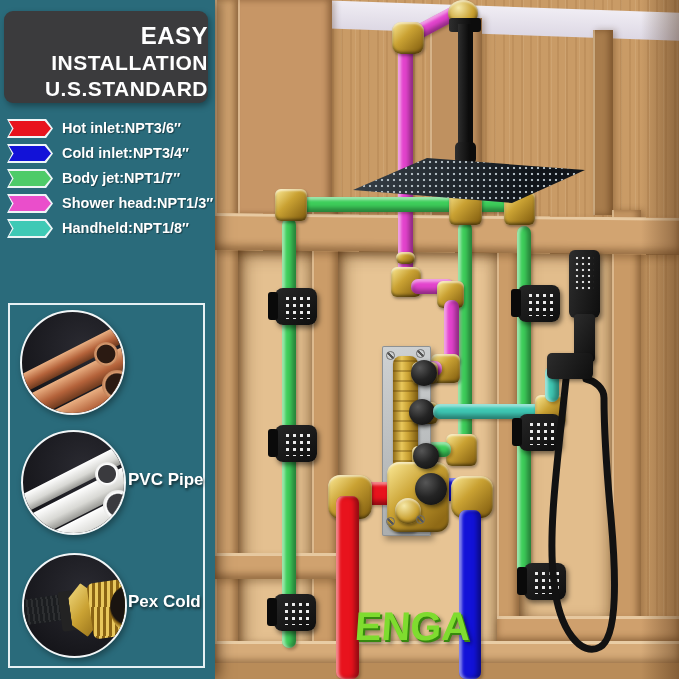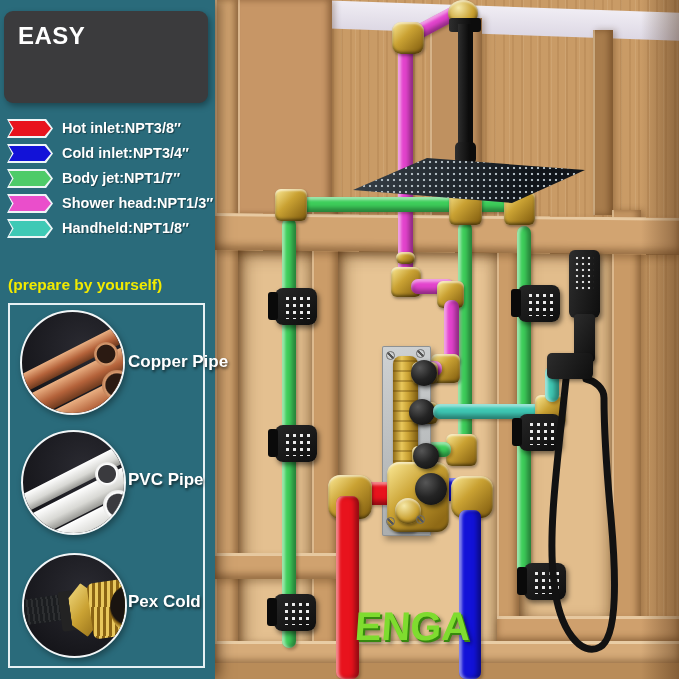--- a/index.html
+++ b/index.html
@@ -59,21 +59,21 @@
   .wand-head{position:absolute;z-index:10;background:linear-gradient(100deg,#2d2d2d,#0e0e0e);border-radius:6px;
          box-shadow:2px 3px 5px rgba(0,0,0,.5);}
   .wand-head::after{content:"";position:absolute;left:5px;top:5px;right:6px;height:36px;
          background-image:radial-gradient(circle,#d9d9d9 1.1px,transparent 1.6px);background-size:6px 6px;}
   .brand{position:absolute;z-index:11;font-weight:900;font-size:40px;line-height:1;letter-spacing:0px;
          color:#7fdc2f;transform:skewX(-4deg);
          text-shadow:2px 2px 0 #36880f,4px 4px 4px rgba(0,0,0,.45);}
 
   
   .panel{position:absolute;left:0;top:0;width:215px;height:679px;z-index:20;
-         box-shadow:5px 0 12px rgba(40,18,2,.5);}
+         box-shadow:5px 0 12px rgba(40,18,2,.5);text-align:right;}
   .card{position:absolute;left:4px;top:11px;width:204px;height:92px;background:#3b3b3d;border-radius:9px;
         padding:10px 0 0 14px;box-shadow:2px 3px 6px rgba(0,0,0,.35);}
   .card div{color:#fff;font-weight:900;letter-spacing:.5px;line-height:1.22;}
   .t1{font-size:24px;} .t2{font-size:21px;} .t3{font-size:21px;}
   .leg-row{position:absolute;left:7px;height:19px;}
   .sw-out{position:absolute;left:0;top:0;width:46px;height:19px;background:#eef5f7;
           clip-path:polygon(0 0,85% 0,100% 50%,85% 100%,0 100%,11% 50%);}
   .sw-in{position:absolute;left:2px;top:2px;width:42px;height:15px;
          clip-path:polygon(0 0,85% 0,100% 50%,85% 100%,0 100%,11% 50%);}
   .leg-label{position:absolute;left:55px;top:0;color:#fff;font-weight:700;font-size:14.5px;line-height:19px;
@@ -186,27 +186,29 @@
     <div class="blackfix" style="left:359px;top:314px;width:21px;height:48px;z-index:10;"></div>
     <div class="blackfix" style="left:332px;top:353px;width:46px;height:26px;z-index:10;border-radius:5px;"></div>
 
     <div class="brand" style="left:140px;top:606px;">ENGA</div>
   </div>
 
   <div class="panel" style="background-color: rgb(42, 107, 123);">
 
     <div class="card">
       <div class="t1">EASY</div>
+      <div class="t2">INSTALLATION</div>
+      <div class="t3">U.S.STANDARD</div>
     </div>
 
     <div class="leg-row" style="top:119px;">
       <span class="sw-out">
           <span class="sw-in" style="background-color: rgb(232, 19, 29);"></span>
         </span>
-      <span class="leg-label">Hot inlet:NPT3/8″</span>
+      <span class="leg-label">Hot inlet:NPT3/6″</span>
     </div>
     <div class="leg-row" style="top:144px;">
       <span class="sw-out">
           <span class="sw-in" style="background-color: rgb(18, 18, 216);"></span>
         </span>
       <span class="leg-label">Cold inlet:NPT3/4″</span>
     </div>
     <div class="leg-row" style="top:169px;">
       <span class="sw-out">
           <span class="sw-in" style="background-color: rgb(78, 203, 105);"></span>
@@ -219,32 +221,30 @@
         </span>
       <span class="leg-label">Shower head:NPT1/3″</span>
     </div>
     <div class="leg-row" style="top:219px;">
       <span class="sw-out">
           <span class="sw-in" style="background-color: rgb(63, 201, 181);"></span>
         </span>
       <span class="leg-label">Handheld:NPT1/8″</span>
     </div>
 
-    <div class="opt-sub" style="color: rgb(242, 234, 0);">(prepare by yourself)</div>
     <div class="opt-box"></div>
 
     <div class="circ" style="left:20px;top:310px;">
       <div class="tube" style="left:-22px;top:36px;width:150px;height:18px;transform:rotate(-27deg);background:linear-gradient(180deg,#eab083,#b4623a 55%,#6e3a1e);"></div>
       <div class="tube" style="left:-26px;top:62px;width:152px;height:24px;transform:rotate(-27deg);background:linear-gradient(180deg,#eab083,#b4623a 55%,#6e3a1e);"></div>
       <div class="tube" style="left:-30px;top:92px;width:156px;height:30px;transform:rotate(-27deg);background:linear-gradient(180deg,#eab083,#b4623a 55%,#6e3a1e);"></div>
       <div class="cap" style="left:72px;top:30px;width:24px;height:24px;background:radial-gradient(circle,#2b1a12 52%,#d89a6e 58%,#8a4a28);"></div>
       <div class="cap" style="left:80px;top:58px;width:30px;height:30px;background:radial-gradient(circle,#2b1a12 52%,#d89a6e 58%,#8a4a28);"></div>
       <div class="cap" style="left:86px;top:90px;width:36px;height:36px;background:radial-gradient(circle,#2b1a12 52%,#d89a6e 58%,#8a4a28);"></div>
     </div>
-    <div class="circ-label" style="left:128px;top:352px;">Copper Pipe</div>
 
     <div class="circ" style="left:21px;top:430px;">
       <div class="tube" style="left:-22px;top:36px;width:150px;height:18px;transform:rotate(-27deg);background:linear-gradient(180deg,#ffffff,#d8d8d4 60%,#989894);"></div>
       <div class="tube" style="left:-26px;top:62px;width:152px;height:24px;transform:rotate(-27deg);background:linear-gradient(180deg,#ffffff,#d8d8d4 60%,#989894);"></div>
       <div class="tube" style="left:-30px;top:92px;width:156px;height:30px;transform:rotate(-27deg);background:linear-gradient(180deg,#ffffff,#d8d8d4 60%,#989894);"></div>
       <div class="cap" style="left:72px;top:30px;width:24px;height:24px;background:radial-gradient(circle,#3a3a3e 50%,#ffffff 56%,#b8b8b4);"></div>
       <div class="cap" style="left:80px;top:58px;width:30px;height:30px;background:radial-gradient(circle,#3a3a3e 50%,#ffffff 56%,#b8b8b4);"></div>
       <div class="cap" style="left:86px;top:90px;width:36px;height:36px;background:radial-gradient(circle,#3a3a3e 50%,#ffffff 56%,#b8b8b4);"></div>
     </div>
     <div class="circ-label" style="left:128px;top:470px;">PVC Pipe</div>

